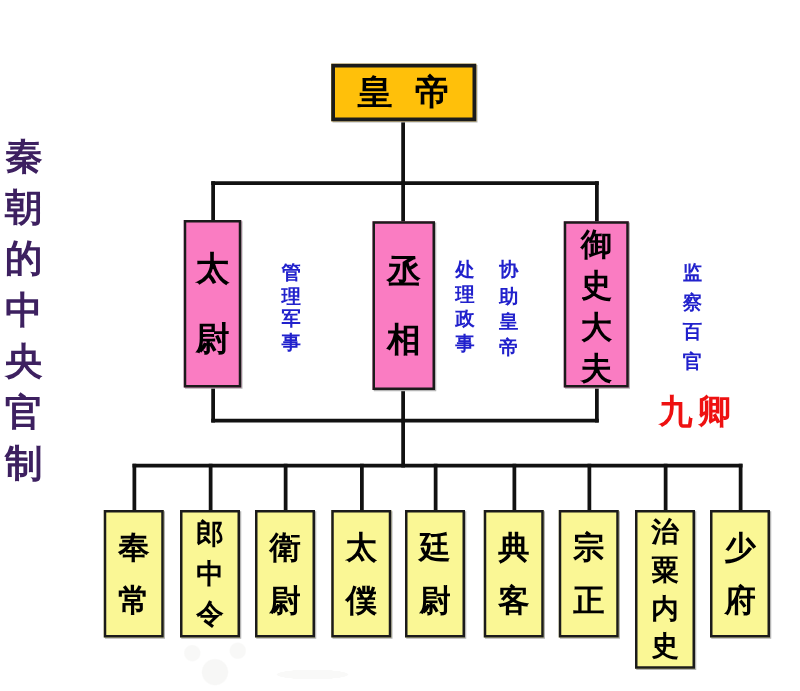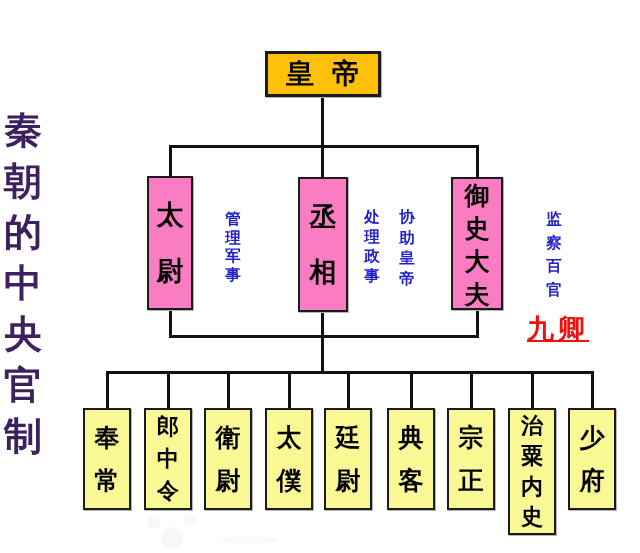--- a/index.html
+++ b/index.html
@@ -9,21 +9,21 @@
   }
   
   .vstack{display:flex;flex-direction:column;align-items:center;justify-content:space-evenly;}
   .hstack{display:flex;flex-direction:row;align-items:center;justify-content:space-evenly;}
 
   
   .title{
     position:absolute;left:4px;top:105px;width:52px;height:292px;
     justify-content:space-between;
     font-family:"Liberation Sans","DejaVu Sans",sans-serif;
-    font-weight:bold;font-size:38px;color:var(--title-text,#3D2060);
+    font-weight:bold;font-size:30px;color:var(--title-text,#3D2060);
   }
 
   
   .line{position:absolute;background:var(--line,#111);}
 
   
   .box{position:absolute;border:2px solid #1b1b1b;box-sizing:border-box;
        box-shadow:1px 1px 0 #b5b5b5;color:#000;}
   .emperor{left:265px;top:51px;width:116px;height:46px;
            background:var(--emperor-fill,#FFC00A);font-size:28px;font-weight:bold;
@@ -44,21 +44,21 @@
         align-items:center;}
   .n1{left:224px;top:210px;line-height:18.5px;}
   .n2{left:363px;top:207px;line-height:19.5px;}
   .n3{left:398px;top:207px;line-height:20.5px;}
   .n4{left:545px;top:207px;line-height:23.5px;}
 
   
   .red-label{position:absolute;color:var(--section-label-text,#EE1111);
              font-weight:bold;font-size:27px;letter-spacing:4px;white-space:nowrap;}
   .sangong{left:422px;top:100px;}
-  .jiuqing{left:527px;top:311px;text-decoration:underline;}
+  .jiuqing{left:527px;top:311px;}
 
   
   .watermark{
     position:absolute;left:55px;top:513px;width:260px;height:38px;opacity:.5;
     background:
       radial-gradient(circle at 45% 65%, #f0f0ee 0 10px, transparent 11px),
       radial-gradient(circle at 38% 25%, #f2f2f0 0 6px, transparent 7px),
       radial-gradient(circle at 52% 20%, #f2f2f0 0 6px, transparent 7px),
       radial-gradient(ellipse at 75% 70%, #f4f4f2 0 28px, transparent 29px);
   }

